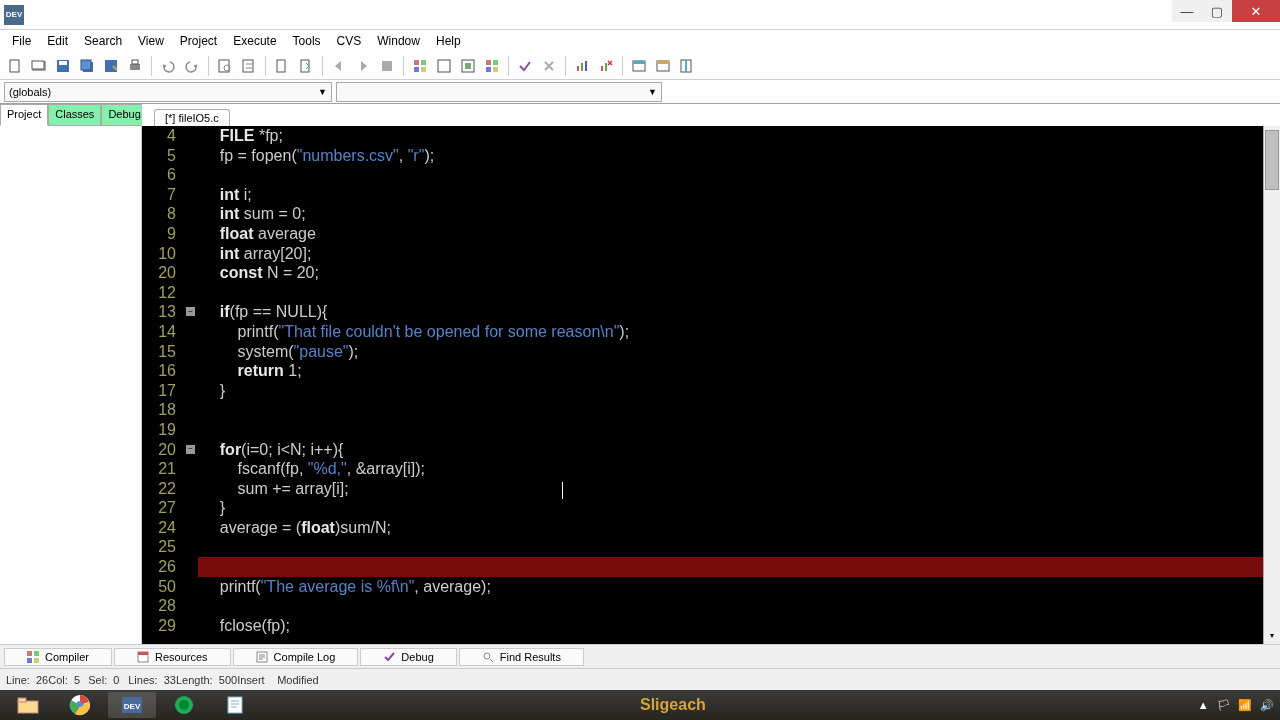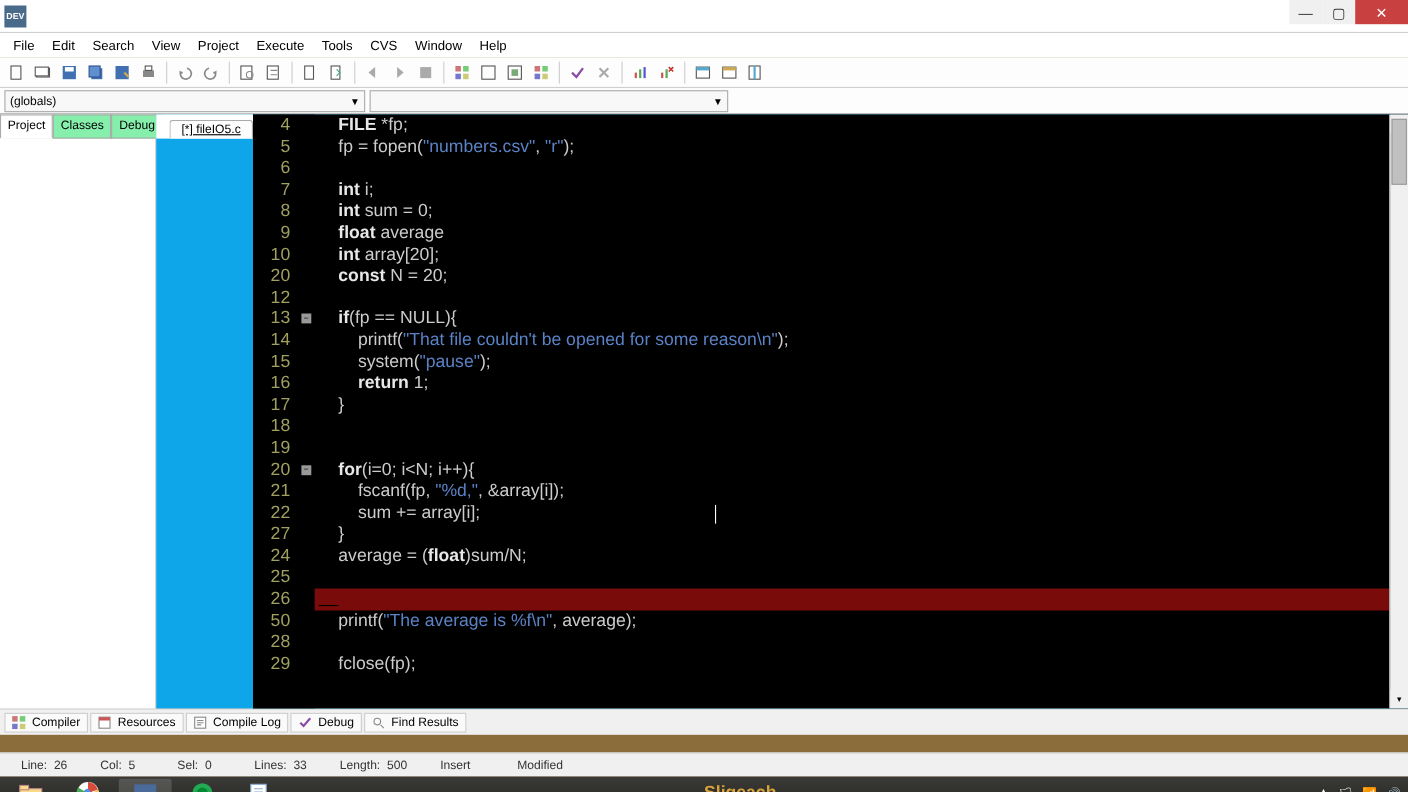--- a/index.html
+++ b/index.html
@@ -33,46 +33,46 @@
 .main { display:flex; height:calc(100% - 30px - 22px - 28px - 24px - 24px - 22px - 30px); background:#fff; }
 
 
 .sidebar { width:142px; border-right:1px solid #ccc; display:flex; flex-direction:column; background:#fff; }
 .sidebar-tabs { display:flex; height:22px; font-size:11px; }
 .sidebar-tabs .stab { padding:3px 6px; border:1px solid #aaa; border-bottom:none; background:#86efac; cursor:default; }
 .sidebar-tabs .stab.active { background:#fff; border-bottom:1px solid #fff; z-index:2; }
 .sidebar-body { flex:1; border-top:1px solid #aaa; margin-top:-1px; }
 
 
-.editor-area { flex:1; display:flex; background:#0ea5e9;text-decoration:underline; }
+.editor-area { flex:1; display:flex; flex-direction:column; background:#ef4444; }
 .file-tabs { height:22px; background:#fff; display:flex; align-items:flex-end; padding-left:12px; }
 .file-tab { background:#fdfdfd; border:1px solid #aaa; border-bottom:none; padding:2px 10px; font-size:11px; border-radius:3px 3px 0 0; }
 .code-wrap { flex:1; display:flex; background:#000; font-family:Consolas,"Courier New",monospace; font-size:16px; line-height:19.6px; overflow:hidden; position:relative; }
 .gutter { width:42px; text-align:right; color:#a0a060; padding-right:8px; background:#000; user-select:none; }
 .gutter .gn { height:19.6px; }
 .fold-col { width:14px; background:#000; position:relative; }
 .fold-mark { position:absolute; left:2px; width:9px; height:9px; background:#999; display:flex; align-items:center; justify-content:center; font-size:8px; color:#000; }
 .code { flex:1; color:#ccc; white-space:pre; position:relative; }
 .code .line { height:19.6px; padding-left:4px; }
 .code .hl-line { background:#7a0b0b; }
 .k { color:#e8e8e8; font-weight:bold; }
 .t { color:#e8e8e8; font-weight:bold; }
 .s { color:#5a82c5; }
 .c-cursor { display:inline-block; width:1px; height:17px; background:#fff; vertical-align:middle; margin-left:-1px; }
 .vscroll { width:17px; background:#f0f0f0; border-left:1px solid #aaa; position:relative; }
 .vscroll .thumb { position:absolute; left:1px; right:1px; top:4px; height:60px; background:#c0c0c0; border:1px solid #999; }
 .vscroll .arrow { position:absolute; left:0; right:0; height:17px; background:#f0f0f0; display:flex; align-items:center; justify-content:center; font-size:8px; }
 
 
 .bottom-tabs { height:24px; background:#f0f0f0; border-top:1px solid #ccc; display:flex; align-items:center; font-size:11px; padding:0 4px; gap:2px; }
-.bottom-tabs .btab { padding:2px 6px; display:flex; align-items:center; gap:4px; border:1px solid #ccc; background:#fafafa; }
+.bottom-tabs .btab { padding:2px 22px; display:flex; align-items:center; gap:4px; border:1px solid #ccc; background:#fafafa; }
 .btab .bicon { width:14px; height:12px; display:inline-block; }
 
 
-.statusbar { height:22px; background:#f0f0f0; border-top:1px solid #ccc; display:flex; align-items:center; font-size:11px; padding:0 19px; gap:30px; color:#333;margin-top:16px; }
+.statusbar { height:22px; background:#f0f0f0; border-top:1px solid #ccc; display:flex; align-items:center; font-size:11px; padding:0 6px; color:#333; }
 .statusbar .sb-item { min-width:40px; }
 
 
 .taskbar { height:30px; background:linear-gradient(#3a3a38,#26251f); display:flex; align-items:center; padding:0 4px; gap:4px; position:relative; }
 .taskbar .tbtn { width:48px; height:26px; border-radius:2px; display:flex; align-items:center; justify-content:center; }
 .taskbar .tbtn.active { background:rgba(255,255,255,0.15); }
 .taskbar .tray { position:absolute; right:6px; display:flex; align-items:center; gap:8px; color:#fff; font-size:11px; }
 .taskbar .word2 { position:absolute; left:640px; color:#d7a33b; font-size:16px; font-weight:bold; }
 
 </style>

